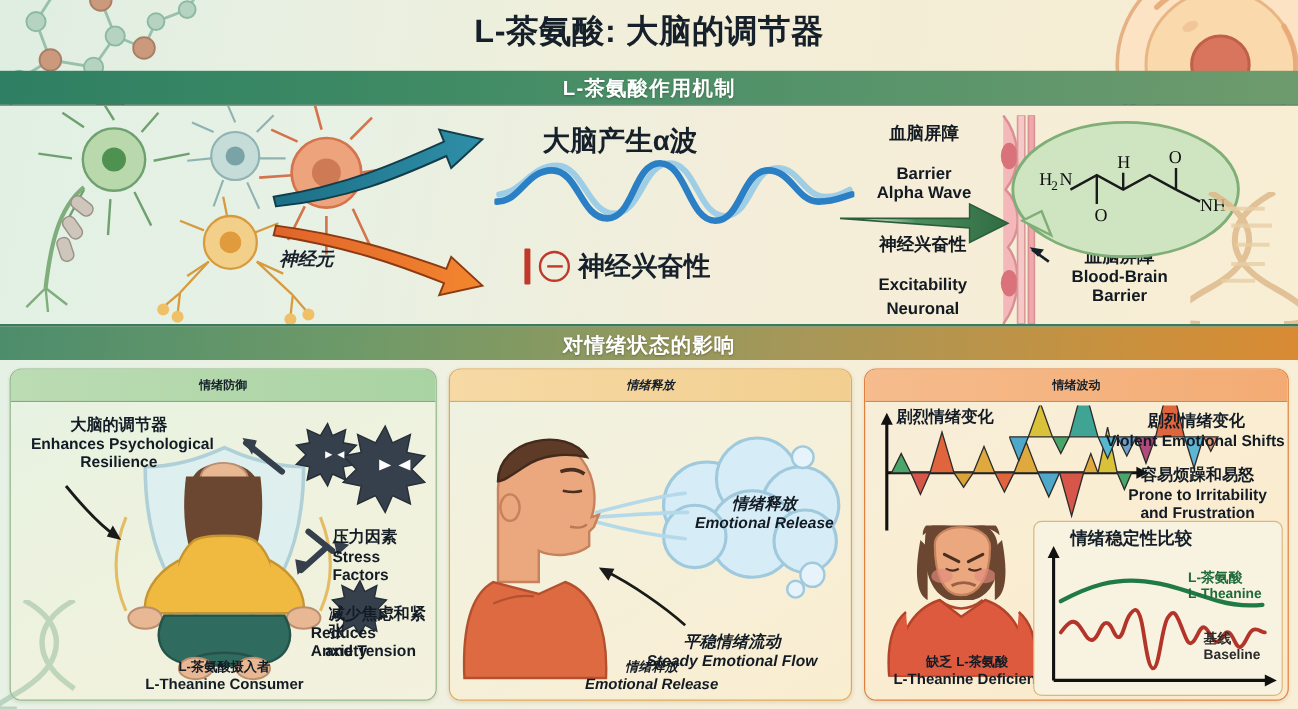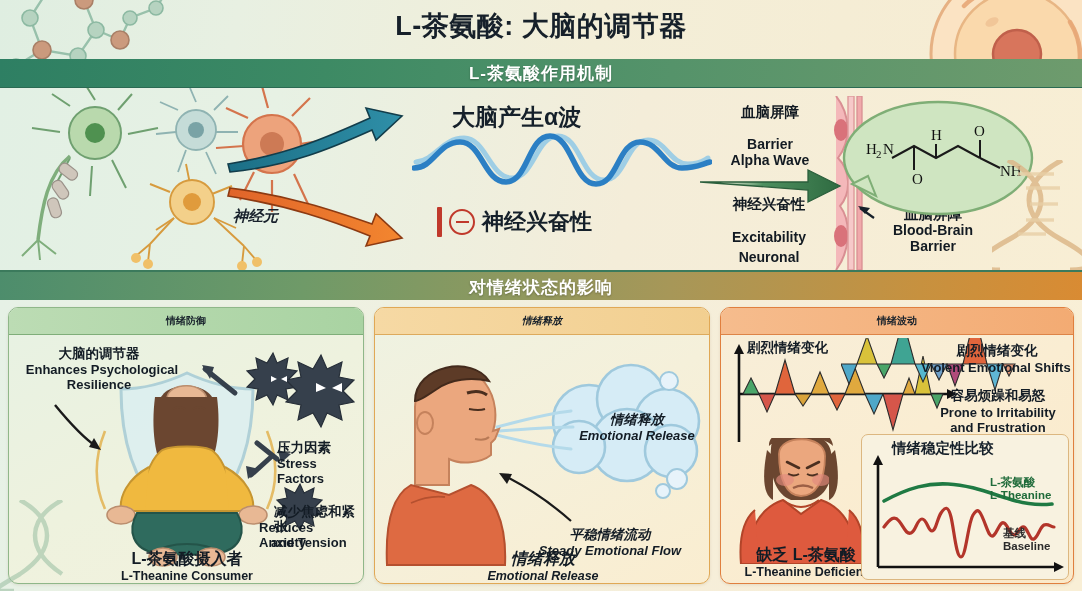--- a/index.html
+++ b/index.html
@@ -94,21 +94,21 @@
     font-size:10px; font-weight:bold; color:#16202a;
   }
   .p1 .panel-head { background:linear-gradient(90deg,#bcdcb4,#a9d3a2); border-bottom:1.4px solid #7fae79; }
   .p2 .panel-head { background:linear-gradient(90deg,#f6d9a4,#f2cf90); border-bottom:1.4px solid #ddaa5c; }
   .p3 .panel-head { background:linear-gradient(90deg,#f6bc8d,#f3ab73); border-bottom:1.4px solid #dd8447; }
 
   .ptxt { position:absolute; font-weight:bold; color:#131c25; line-height:1.14; }
   .tcn { font-size:13.5px; }
   .ten { font-size:13px; }
   .cap { position:absolute; text-align:center; font-weight:bold; color:#131c25; line-height:1.18; }
-  .cap .c1 { font-size:16px;text-align:center; }
+  .cap .c1 { font-size:11px;text-align:center; }
   .cap .c2 { font-size:12.5px; }
 
   
   .inset {
     position:absolute; left:861px; top:434px; width:208px; height:146px;
     background:#f8f2e0; border:1.3px solid #dcb780; border-radius:7px; overflow:hidden;
   }
   .inset-title {
     position:absolute; left:30px; top:4px; font-size:14.5px; font-weight:bold; color:#15202a;
   }

